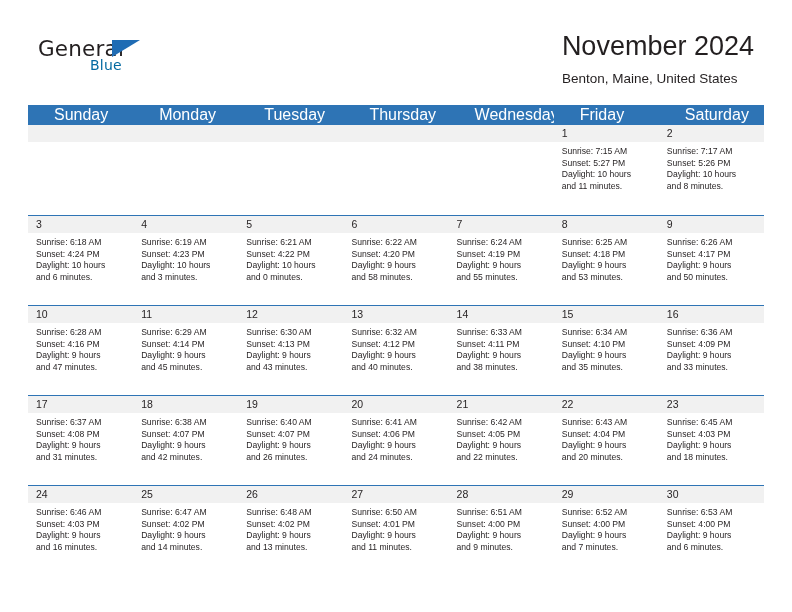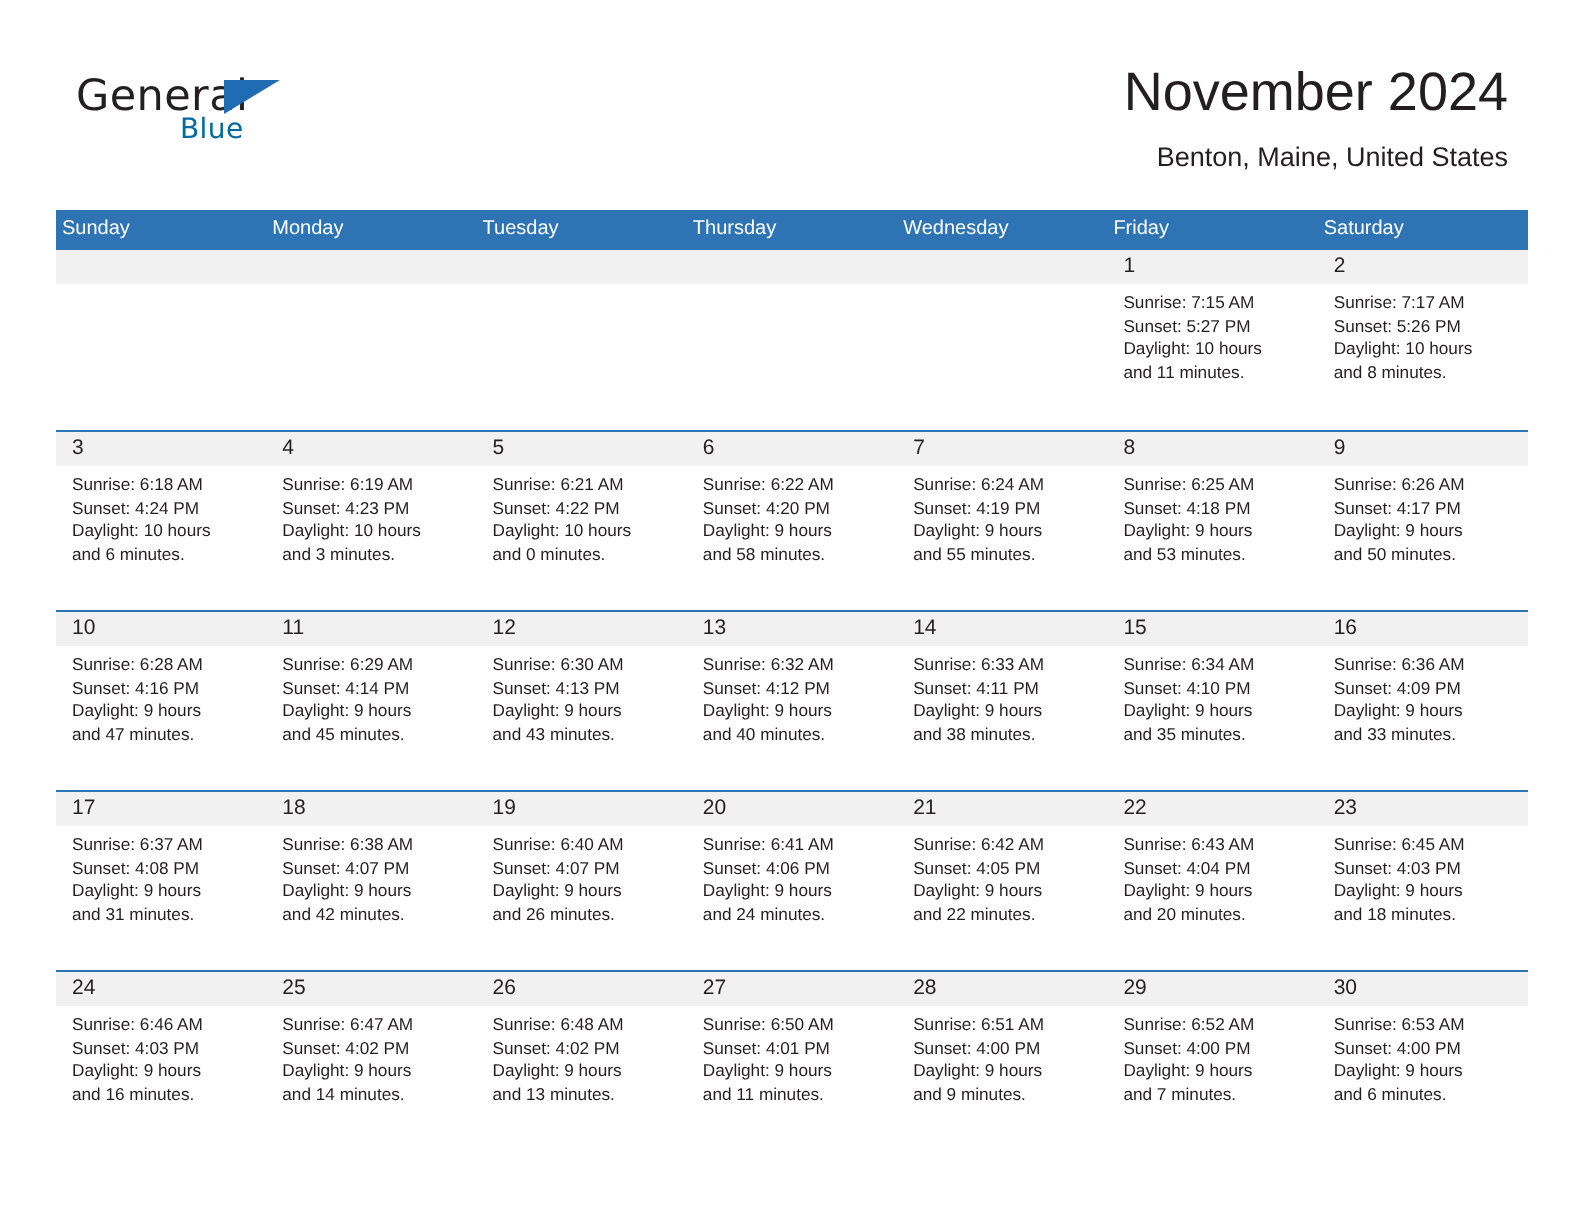--- a/index.html
+++ b/index.html
@@ -64,21 +64,21 @@
     letter-spacing: .2px;
     color: #0369a1;
     font-family: "DejaVu Sans", sans-serif;
     font-weight: 400;
   }
 
   .title-block {
     position: absolute;
     right: 38px;
     top: 30px;
-    text-align: right;
+    text-align: left;
   }
   .cal-title {
     font-size: 27px;
     font-weight: 400;
     color: #231f20;
     line-height: 32px;
     white-space: nowrap;
   }
   .cal-subtitle {
     margin-top: 9px;
@@ -98,23 +98,23 @@
   }
   .weekday-row {
     display: flex;
     width: 736px;
     height: 20px;
     background: #2e74b5;
   }
   .weekday-cell {
     flex: 1 1 0;
     color: #ffffff;
-    font-size: 10px;
+    font-size: 16px;
     line-height: 20px;
-    padding-left: 3px;
+    padding-left: 26px;
     box-sizing: border-box;
     white-space: nowrap;
     overflow: hidden;
   }
 
   .week-row {
     display: flex;
     width: 736px;
     height: 90px;
     border-top: 1.6px solid #2e74b5;

